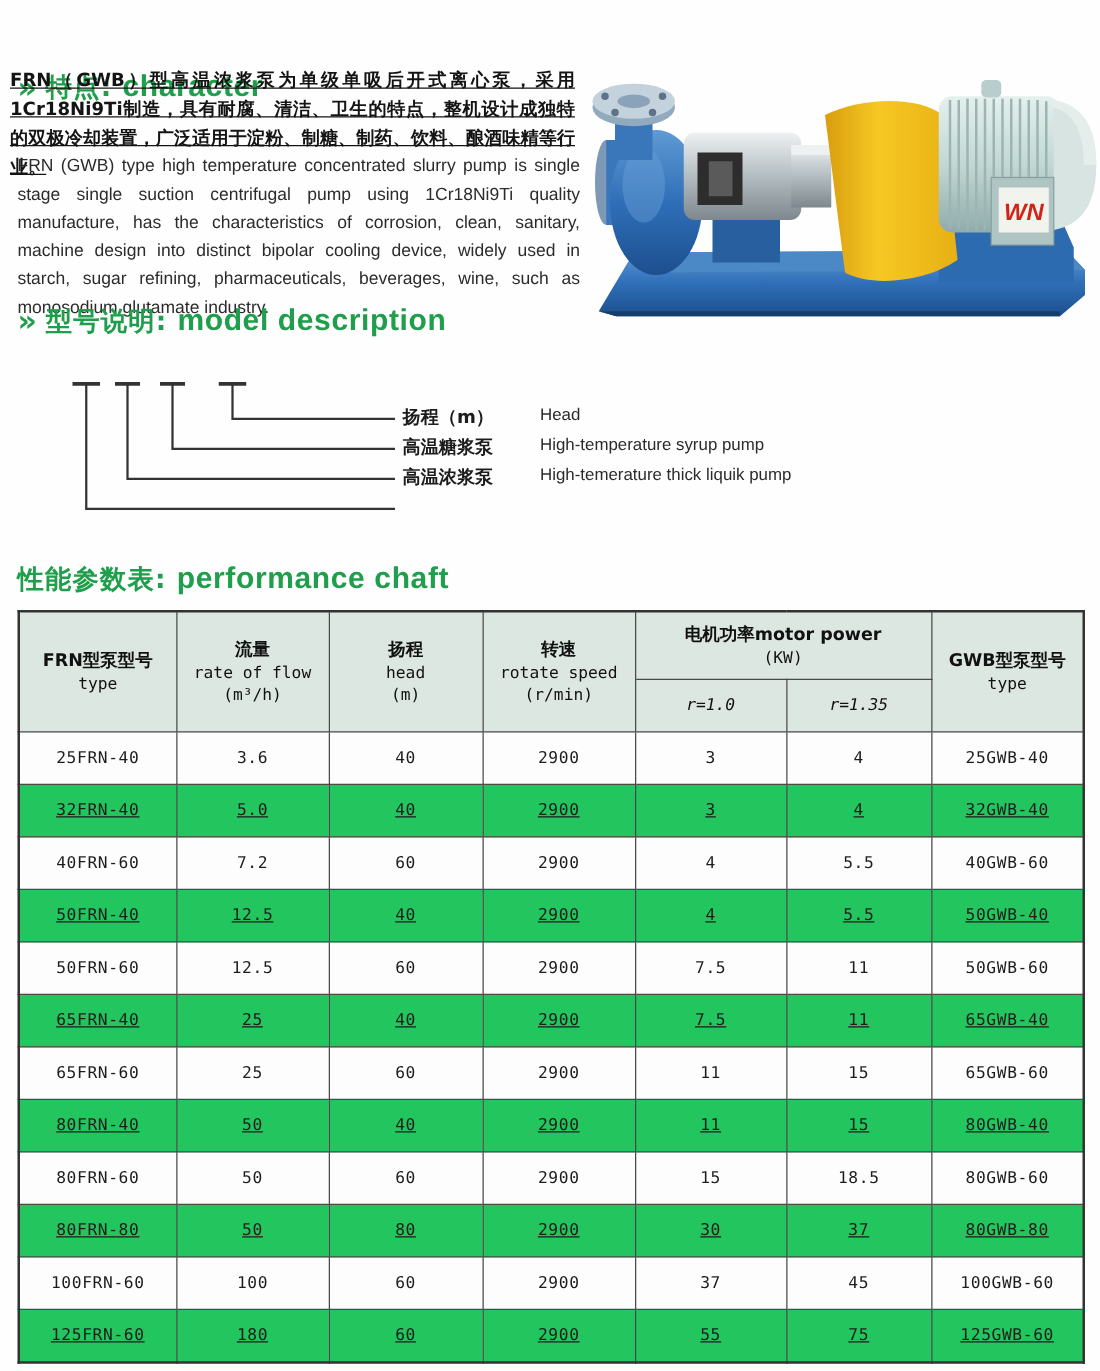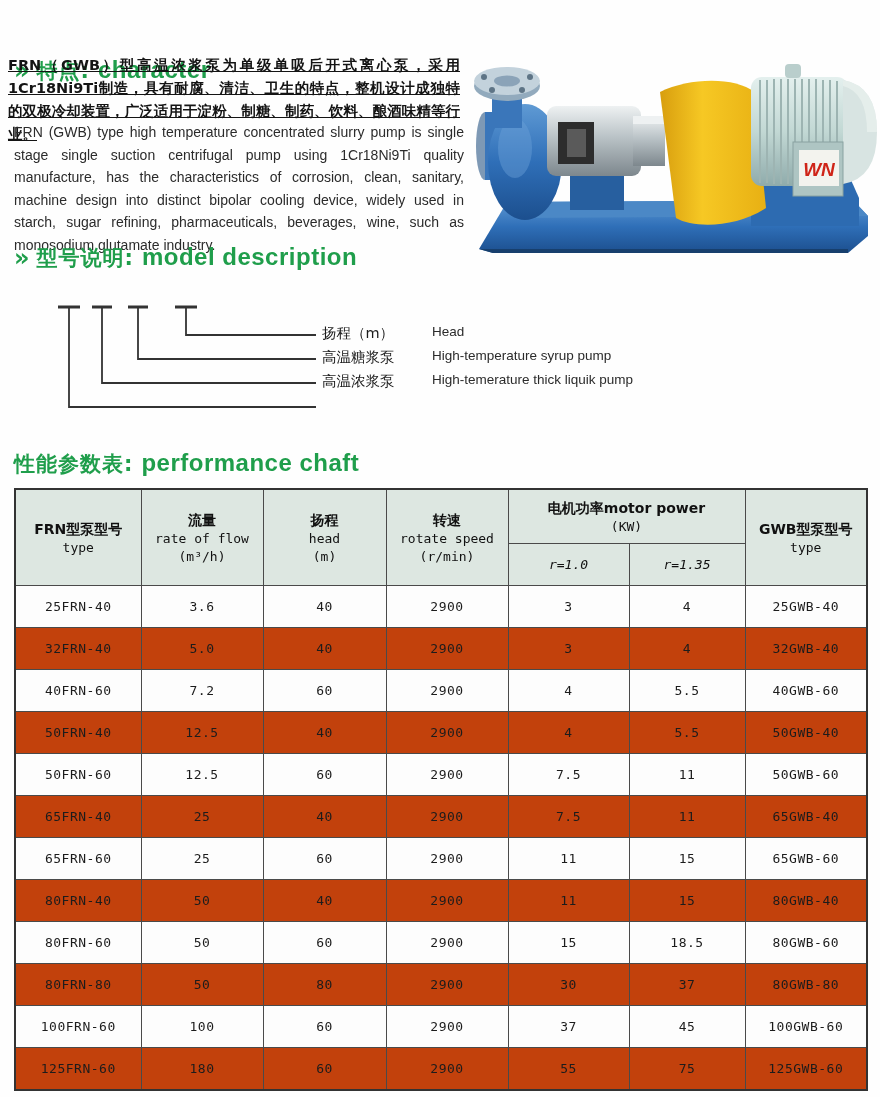--- a/index.html
+++ b/index.html
@@ -16,37 +16,37 @@
   
   .cn-para{position:absolute;left:8px;top:54px;width:452px;font-size:14.5px;line-height:23px;
            font-weight:bold;color:#141414;text-align:justify;text-decoration:underline;}
   .en-para{position:absolute;left:14px;top:121px;width:450px;font-size:14px;line-height:22.6px;
            color:#2b2b2b;text-align:justify;font-family:"Liberation Sans",sans-serif;}
 
   
   .model-code{position:absolute;left:56px;top:276px;font-size:17px;font-weight:600;color:#1c1c1c;
               letter-spacing:1px;font-family:"DejaVu Sans Mono","DejaVu Sans",monospace;}
   .callout-row{position:absolute;height:24px;white-space:nowrap;}
-  .callout-cn{position:absolute;left:322px;font-size:14.5px;font-weight:normal;color:#1c1c1c;}
+  .callout-cn{position:absolute;left:322px;font-size:14.5px;font-weight:bold;color:#1c1c1c;}
   .callout-en{position:absolute;left:432px;font-size:13.5px;color:#2b2b2b;
               font-family:"Liberation Sans",sans-serif;}
 
   
   .perf-table{position:absolute;left:14px;top:488px;border-collapse:collapse;table-layout:fixed;
               width:852px;}
   .perf-table th,.perf-table td{border:1px solid #4a4a4a;text-align:center;vertical-align:middle;
               padding:0;}
   .perf-table{border:2px solid #333;}
   .perf-table th{background:#dde7e1;font-weight:normal;}
   .hd-cn{font-size:14px;font-weight:600;color:#111;line-height:20px;}
   .hd-en{font-size:13px;color:#111;line-height:18px;
          font-family:"DejaVu Sans Mono",monospace;}
   .perf-table td{font-size:13px;color:#1c1c1c;height:41px;
          font-family:"DejaVu Sans Mono",monospace;letter-spacing:0.5px;background:#fdfdfd;}
-  .perf-table tr.alt td{background:#c2410c;}
+  .perf-table tr.alt td{background:#22c55e;text-decoration:underline;}
   .sub-r{font-style:italic;}
   .pow-top{height:53px;}
   .pow-sub{height:41px;}
 </style>
 </head>
 <body>
 
 <div class="page">
 
   <div class="sec-head" style="top:24px;margin-top:32px;">

